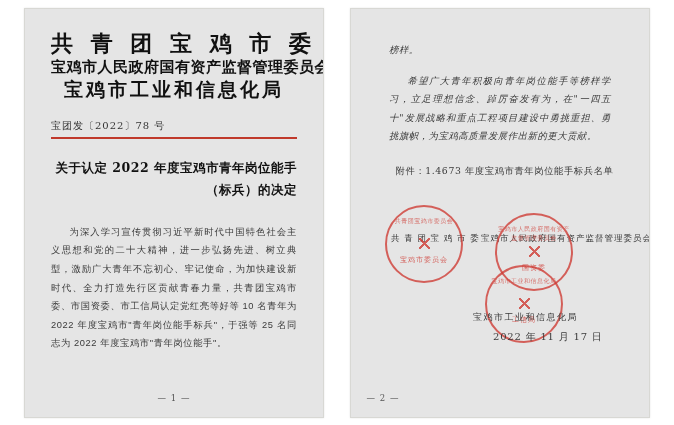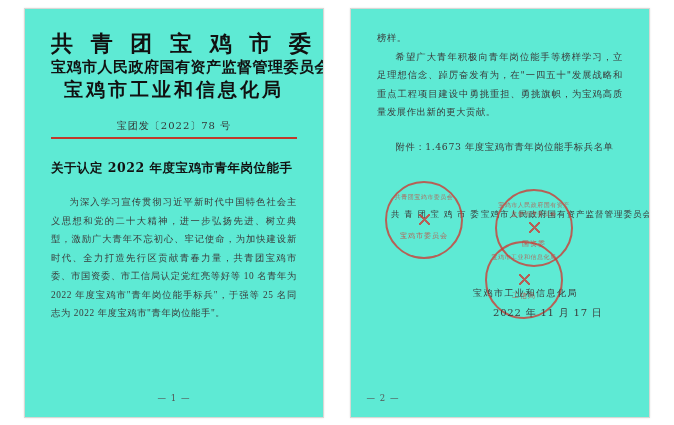--- a/index.html
+++ b/index.html
@@ -19,21 +19,21 @@
     height: 425px;
     background: #ffffff;
   }
 
   
   .page {
     position: absolute;
     top: 8px;
     width: 298px;
     height: 408px;
-    background: #5eead4;
+    background: #e5e5e5;
     border: 1px solid #d8d8d4;
     box-shadow: 0 0 2px rgba(0,0,0,0.10);
     overflow: hidden;
   }
   .page-left  { left: 24px; }
   .page-right { left: 350px; }
 
   .page-inner {
     position: absolute;
     left: 0; right: 0; top: 0; bottom: 0;
@@ -75,45 +75,44 @@
   }
   .mast-l3 {
     font-family: "DejaVu Serif", serif;
     font-weight: bold;
     font-size: 19px;
     letter-spacing: 3px;
     line-height: 1.35;
     white-space: nowrap;
   }
   .docnum {
-    text-align: center;
     font-family: "DejaVu Serif", serif;
     font-size: 10px;
     color: #333;
     margin-top: 16px;
     margin-bottom: 4px;
     letter-spacing: 1px;
   }
 
   
   .doc-title {
-    text-align: left;
+    text-align: right;
     font-family: "DejaVu Serif", serif;
     font-weight: bold;
     font-size: 12.5px;
     line-height: 1.75;
     color: #111;
     margin-top: 18px;
     letter-spacing: 0.5px;
   }
 
   
   .body-text {
-    margin-top: 14px;
-    font-family: Liberation Serif, serif;
+    margin-top: 22px;
+    font-family: Liberation Sans, sans-serif;
     font-size: 9.3px;
     line-height: 2.0;
     color: #3a3a3a;
     text-align: justify;
     letter-spacing: 0.6px;
   }
   .body-text p {
     margin: 0 0 0 0;
     text-indent: 2em;
   }
@@ -121,22 +120,23 @@
   
   .rp-text {
     font-family: "DejaVu Serif", serif;
     font-size: 9.3px;
     line-height: 2.0;
     color: #3a3a3a;
     text-align: justify;
     letter-spacing: 0.6px;
   }
   .rp-text p {
-    margin: 0;
+    margin: 12px;
     text-indent: 2em;
+    font-style: italic;
   }
   .rp-text p.noindent { text-indent: 0; }
   .rp-attach {
     margin-top: 16px;
     font-family: "DejaVu Serif", serif;
     font-size: 9.3px;
     line-height: 2.0;
     color: #3a3a3a;
     letter-spacing: 0.6px;
   }
@@ -268,20 +268,21 @@
       </div>
 
       <div class="docnum">宝团发〔2022〕78 号</div>
 
       <div class="redline-wrap">
         <div class="redline-thick"></div>
       </div>
 
       <div class="doc-title">
         <div>关于认定 2022 年度宝鸡市青年岗位能手</div>
+        <div>（标兵）的决定</div>
       </div>
 
       <div class="body-text">
         <p>为深入学习宣传贯彻习近平新时代中国特色社会主义思想和党的二十大精神，进一步弘扬先进、树立典型，激励广大青年不忘初心、牢记使命，为加快建设新时代、全力打造先行区贡献青春力量，共青团宝鸡市委、市国资委、市工信局认定党红亮等好等 10 名青年为 2022 年度宝鸡市"青年岗位能手标兵"，于强等 25 名同志为 2022 年度宝鸡市"青年岗位能手"。</p>
       </div>
     </div>
 
     <div class="page-num">— 1 —</div>
   </div>
 

